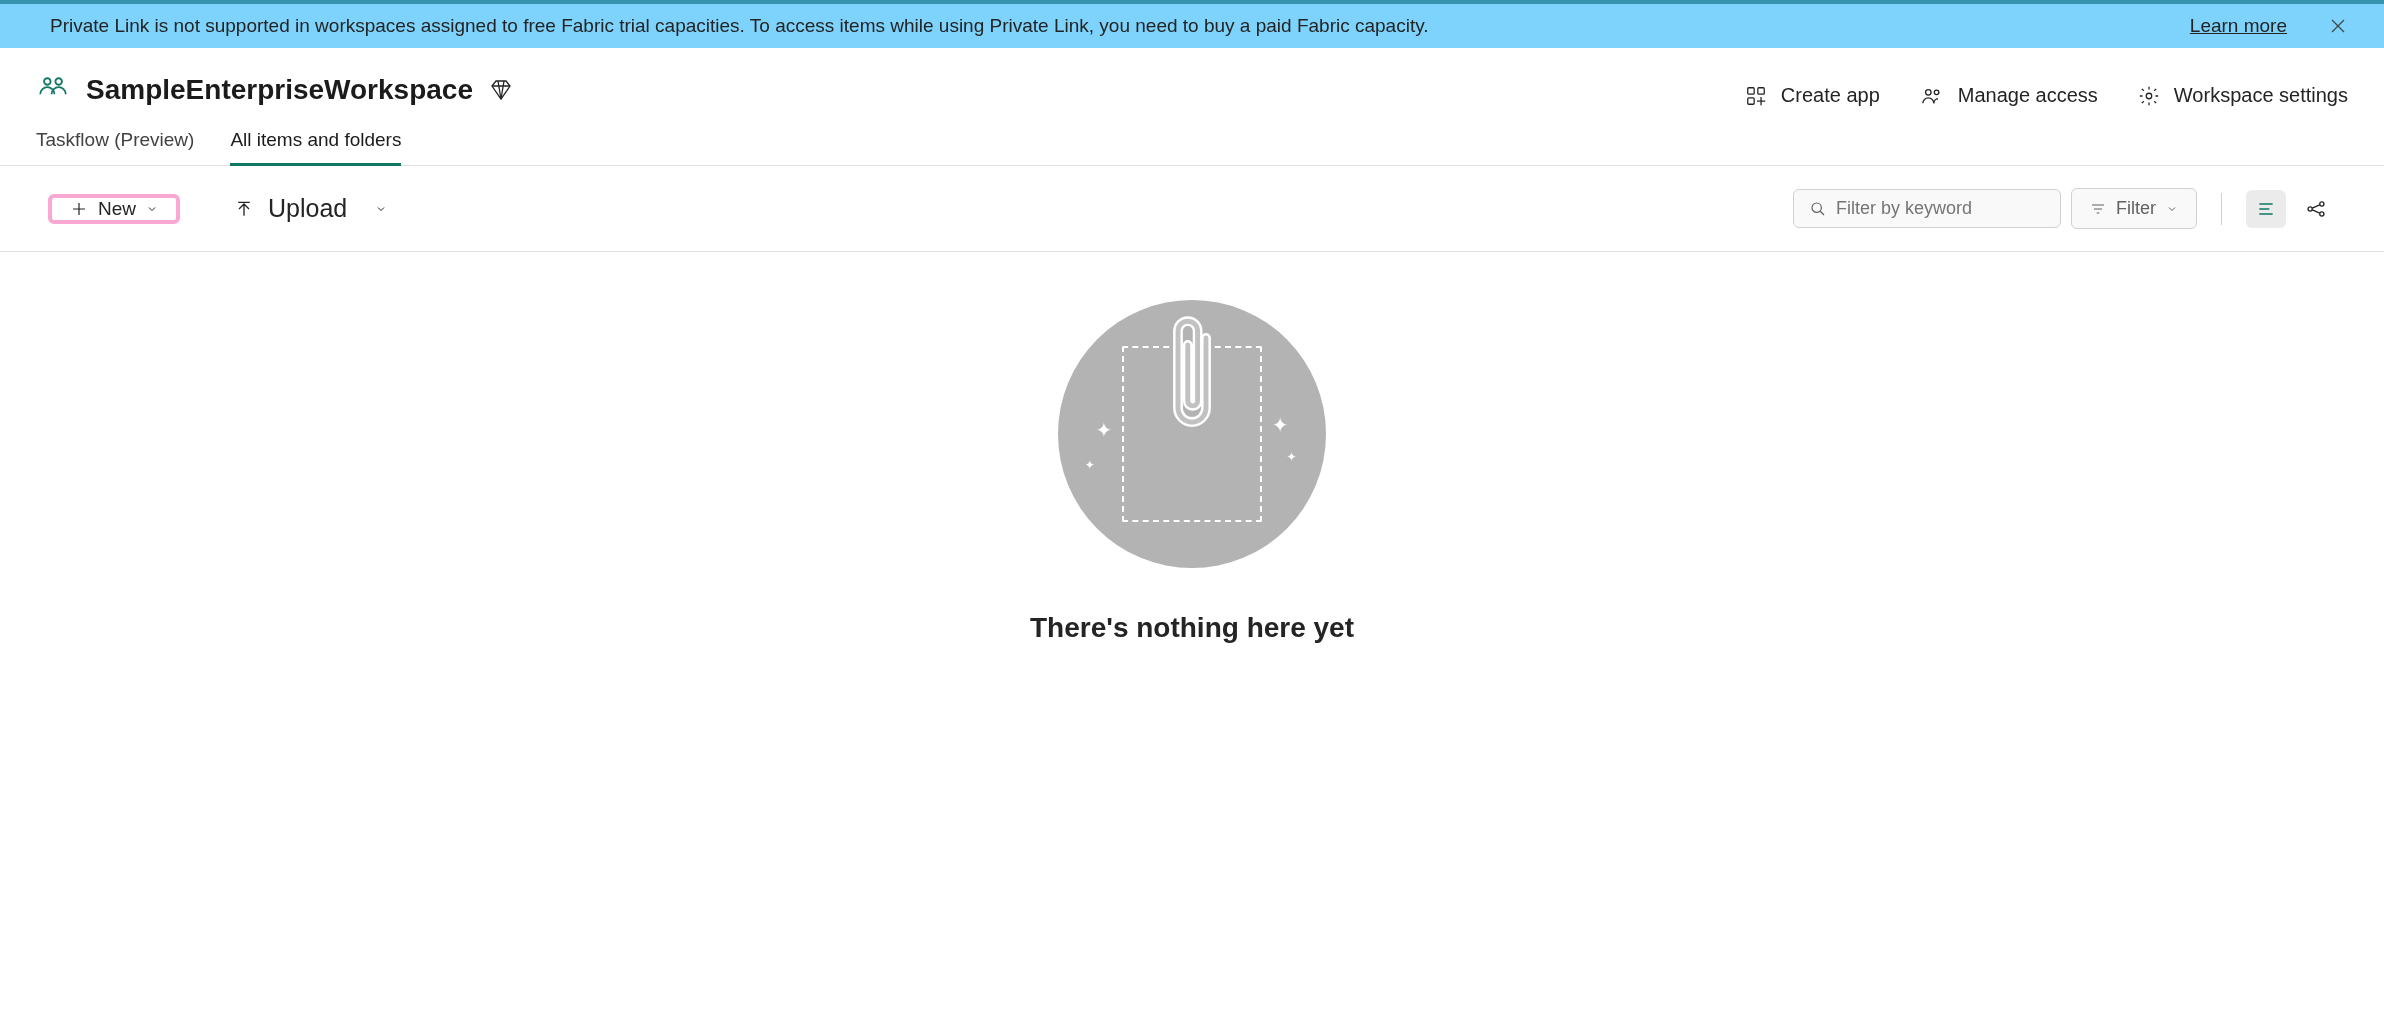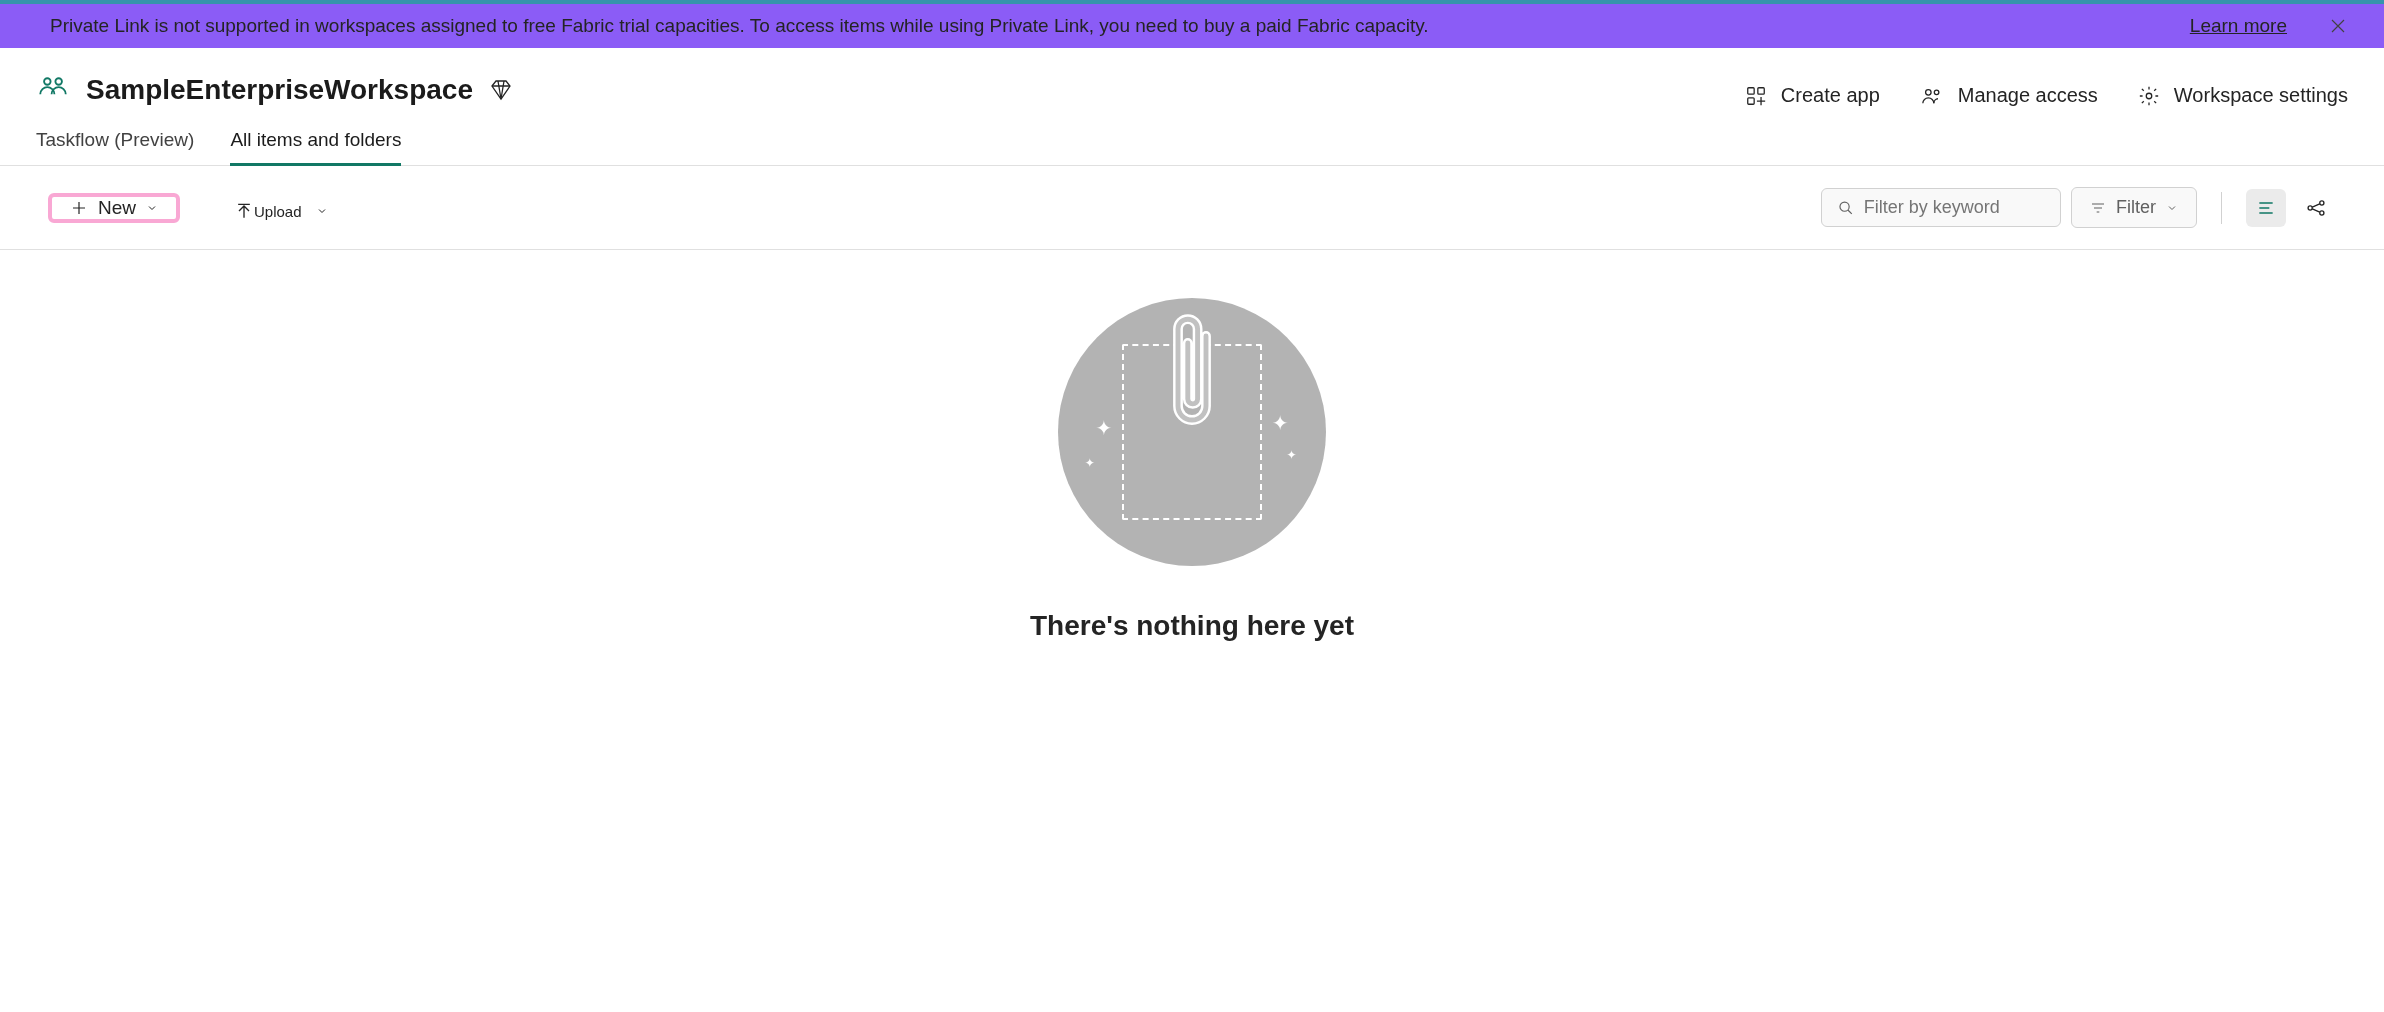--- a/index.html
+++ b/index.html
@@ -10,21 +10,21 @@
       overflow: hidden;
     }
     .top-edge {
       height: 4px;
       background: #3693ab;
     }
     .notification-bar {
       display: flex;
       align-items: center;
       padding: 10px 30px 10px 50px;
-      background: #8b5cf6;
+      background: #7dd3fc;
       font-size: 19px;
       color: #242424;
     }
     .notification-bar .msg {
       flex: 1;
     }
     .notification-bar .learn-more {
       margin-right: 35px;
       text-decoration: underline;
       color: #242424;
@@ -112,42 +112,42 @@
       border: 4px solid #f9a8d4;
       border-radius: 6px;
       background: #fff;
       font-size: 19px;
       cursor: pointer;
       color: #242424;
     }
     .btn-upload {
       display: flex;
       align-items: center;
+      gap: 14px;
       padding: 8px 14px;
-      font-size: 15px;
+      font-size: 25px;
       cursor: pointer;
       color: #242424;
       background: none;
       border: none;
-      margin-top: 7px;
     }
     .toolbar .right {
       display: flex;
       align-items: center;
       gap: 10px;
     }
     .filter-input-wrap {
       display: flex;
       align-items: center;
       gap: 10px;
       padding: 8px 16px;
       border: 1px solid #d1d1d1;
       border-radius: 6px;
       background: #f9f9f9;
-      width: 240px;
+      width: 268px;
     }
     .filter-input-wrap input {
       border: none;
       background: transparent;
       outline: none;
       font-size: 18px;
       color: #616161;
       width: 100%;
     }
     .filter-btn {

